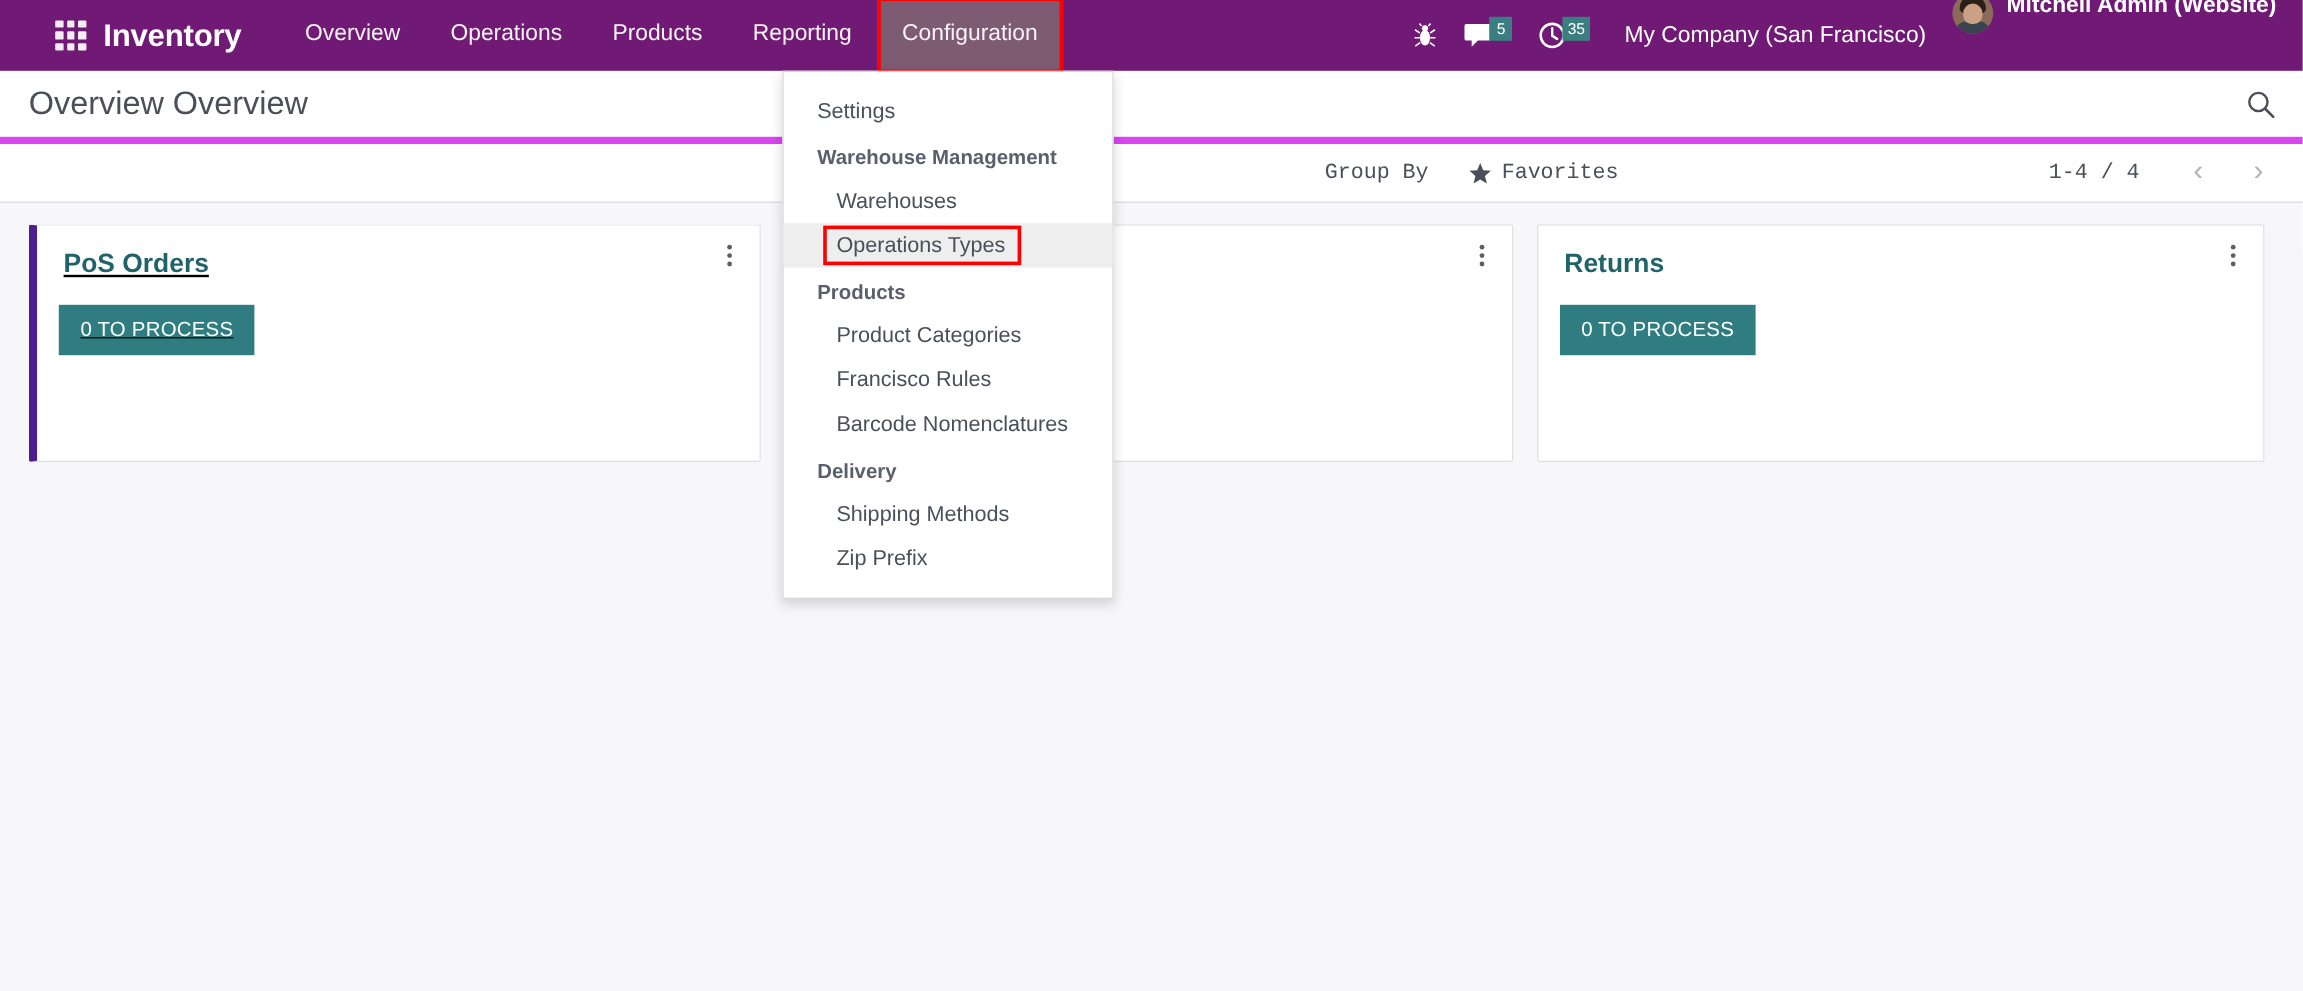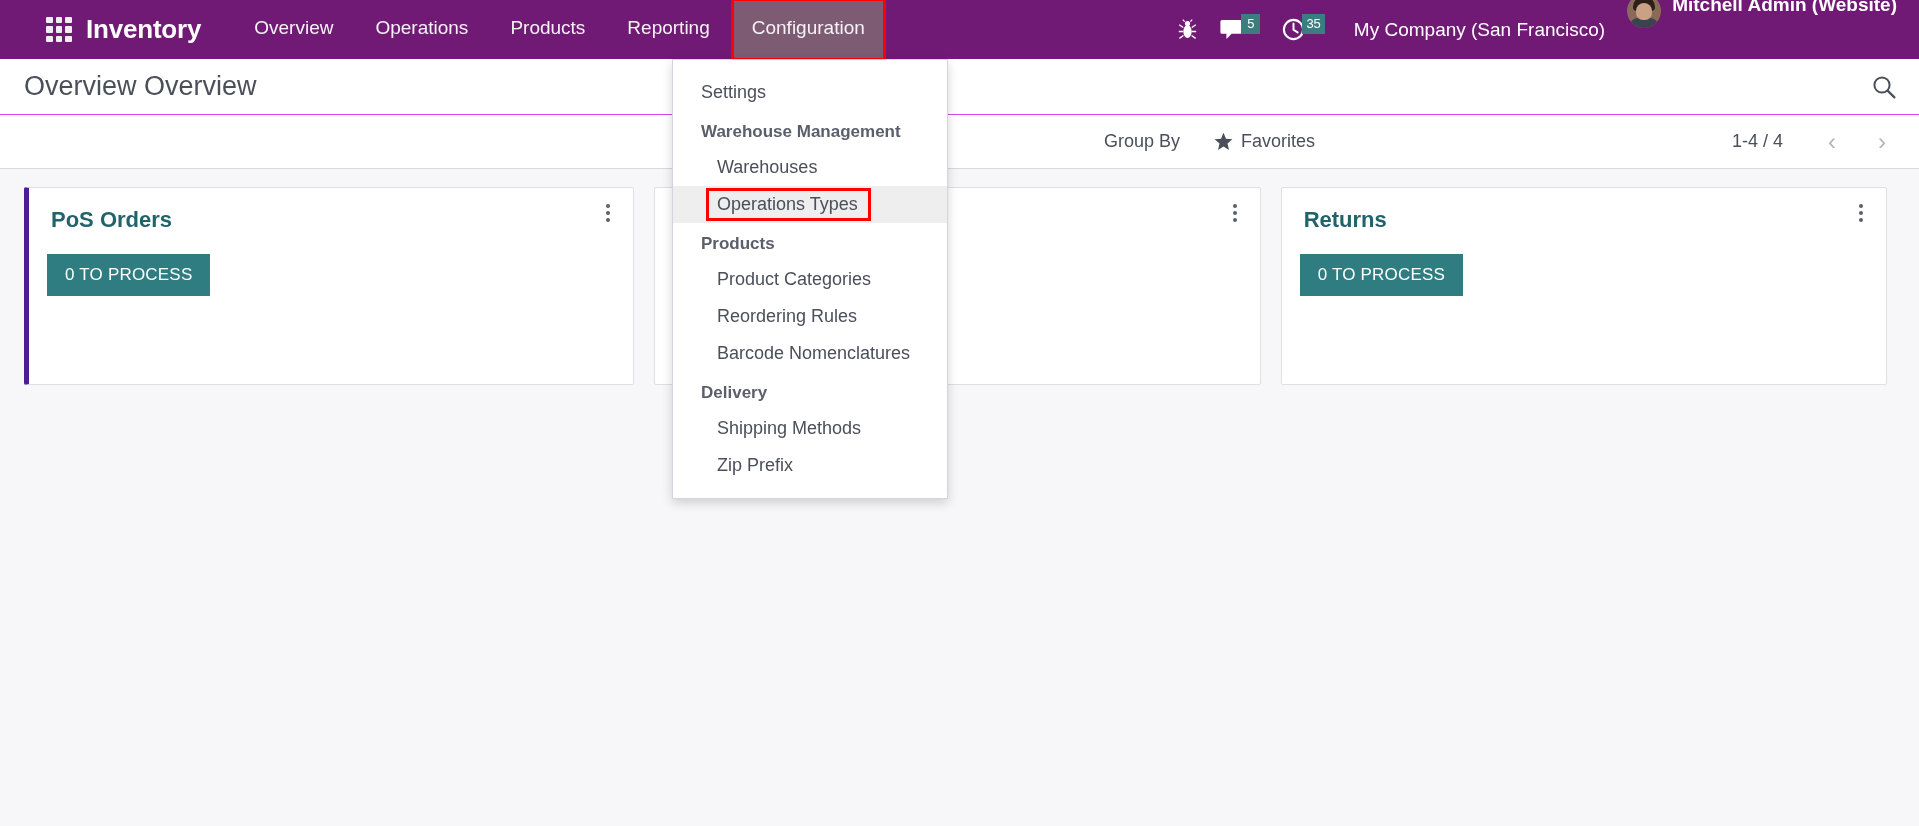--- a/index.html
+++ b/index.html
@@ -157,21 +157,22 @@
     right: 22px; top: 0;
     height: 55px;
     display: flex; align-items: center;
   }
   .cp-bottom {
     height: 54px;
     display: flex;
     align-items: center;
     padding: 0 24px;
     position: relative;
-    border-top: 1px solid #d946ef;
+    border-top: 6px solid #d946ef;
+    font-family: Liberation Mono, monospace;
   }
   .cp-filters {
     display: flex;
     align-items: center;
     gap: 34px;
     color: #4a4f59;
     font-size: 18px;
     margin-left: 1080px;
   }
   .cp-filter {
@@ -216,21 +217,22 @@
   .card {
     background: #ffffff;
     border: 1px solid #dfdfe4;
     border-radius: 2px;
     padding: 16px 18px 14px 18px;
     position: relative;
     margin-bottom: 22px;
     min-height: 198px;
   }
   .card.accent-orange {
-    border-left: 5px solid #4c1d95;
+    border-left: 7px solid #4c1d95;
+    text-decoration: underline;
   }
   .card-title {
     font-size: 22px;
     font-weight: 700;
     color: #21636a;
     margin: 4px 0 0 4px;
     line-height: 1.1;
   }
   .kebab {
     position: absolute;
@@ -268,21 +270,21 @@
     margin-left: 90px;
     color: #21636a;
     font-size: 18px;
     cursor: pointer;
     white-space: nowrap;
   }
 
   
   .dropdown {
     position: absolute;
-    left: 672px;
+    left: 652px;
     top: 59px;
     width: 276px;
     background: #ffffff;
     border: 1px solid #d6d4da;
     box-shadow: 0 4px 10px rgba(0,0,0,0.16);
     padding: 14px 0 14px 0;
     z-index: 50;
   }
   .dd-item {
     font-size: 18px;
@@ -457,18 +459,18 @@
 <div class="dropdown">
   <div class="dd-item">Settings</div>
   <div class="dd-section">Warehouse Management</div>
   <div class="dd-item sub">Warehouses</div>
   <div class="dd-item sub highlighted">
     <span>Operations Types</span>
     <span class="hl-box"></span>
   </div>
   <div class="dd-section">Products</div>
   <div class="dd-item sub">Product Categories</div>
-  <div class="dd-item sub">Reordering Rules</div>
+  <div class="dd-item sub">Francisco Rules</div>
   <div class="dd-item sub">Barcode Nomenclatures</div>
   <div class="dd-section">Delivery</div>
   <div class="dd-item sub">Shipping Methods</div>
   <div class="dd-item sub">Zip Prefix</div>
 </div>
 
 </body></html>

